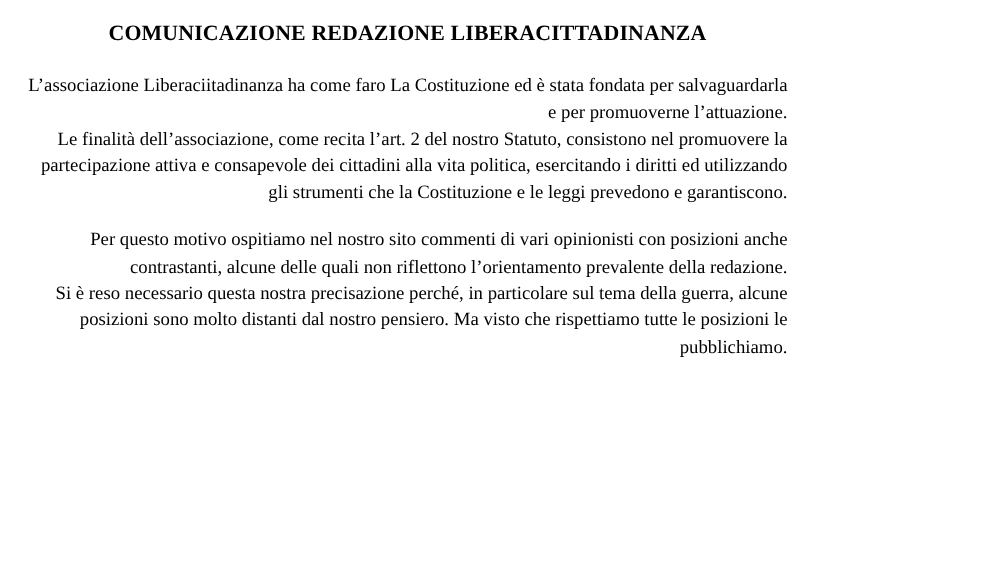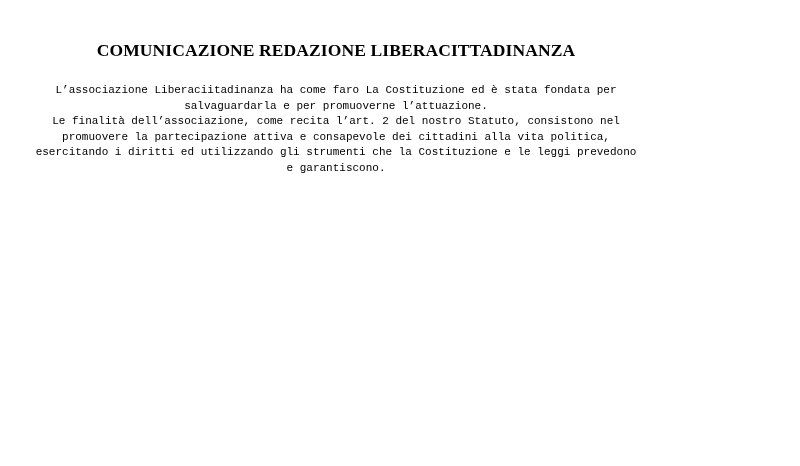--- a/index.html
+++ b/index.html
@@ -11,37 +11,35 @@
     height: 466px;
     background: #ffffff;
     font-family: "Liberation Serif", serif;
     color: #000000;
     overflow: hidden;
   }
   .page {
     width: 652px;
     height: 466px;
     box-sizing: border-box;
-    padding: 40px 22px 10px 22px;
+    padding: 16px 22px 10px 22px;
     position: relative;
-    margin-left: 10px;
   }
   .doc-title {
     text-align: center;
     font-weight: bold;
     font-size: 17.5px;
     letter-spacing: 0.1px;
     margin: 0 0 22px 0;
     line-height: 1.2;
   }
   .body-block {
-    font-size: 11px;
+    font-size: 15px;
     line-height: 1.42;
-    text-align: center;
-    font-family: Liberation Mono, monospace;
+    text-align: right;
   }
   .para {
     margin: 0;
   }
   .spacer {
     height: 17px;
   }
 </style>
 </head>
 <body>
@@ -52,19 +50,21 @@
 
   <div class="body-block">
 
     <p class="para">L’associazione Liberaciitadinanza ha come faro La Costituzione ed è stata fondata per salvaguardarla e per promuoverne l’attuazione.</p>
 
     <p class="para">Le finalità dell’associazione, come recita l’art. 2 del nostro Statuto, consistono nel promuovere la partecipazione attiva e consapevole dei cittadini alla vita politica, esercitando i diritti ed utilizzando gli strumenti che la Costituzione e le leggi prevedono e garantiscono.</p>
 
 
     <div class="spacer"></div>
 
+    <p class="para">Per questo motivo ospitiamo nel nostro sito commenti di vari opinionisti con posizioni anche contrastanti, alcune delle quali  non riflettono l’orientamento prevalente della redazione.</p>
 
+    <p class="para">Si è reso necessario questa nostra precisazione perché, in particolare sul tema della guerra, alcune posizioni sono  molto distanti dal nostro pensiero. Ma visto che rispettiamo tutte le posizioni le pubblichiamo.</p>
 
     <div class="spacer"></div>
 
 
   </div>
 </div>
 
 </body></html>

